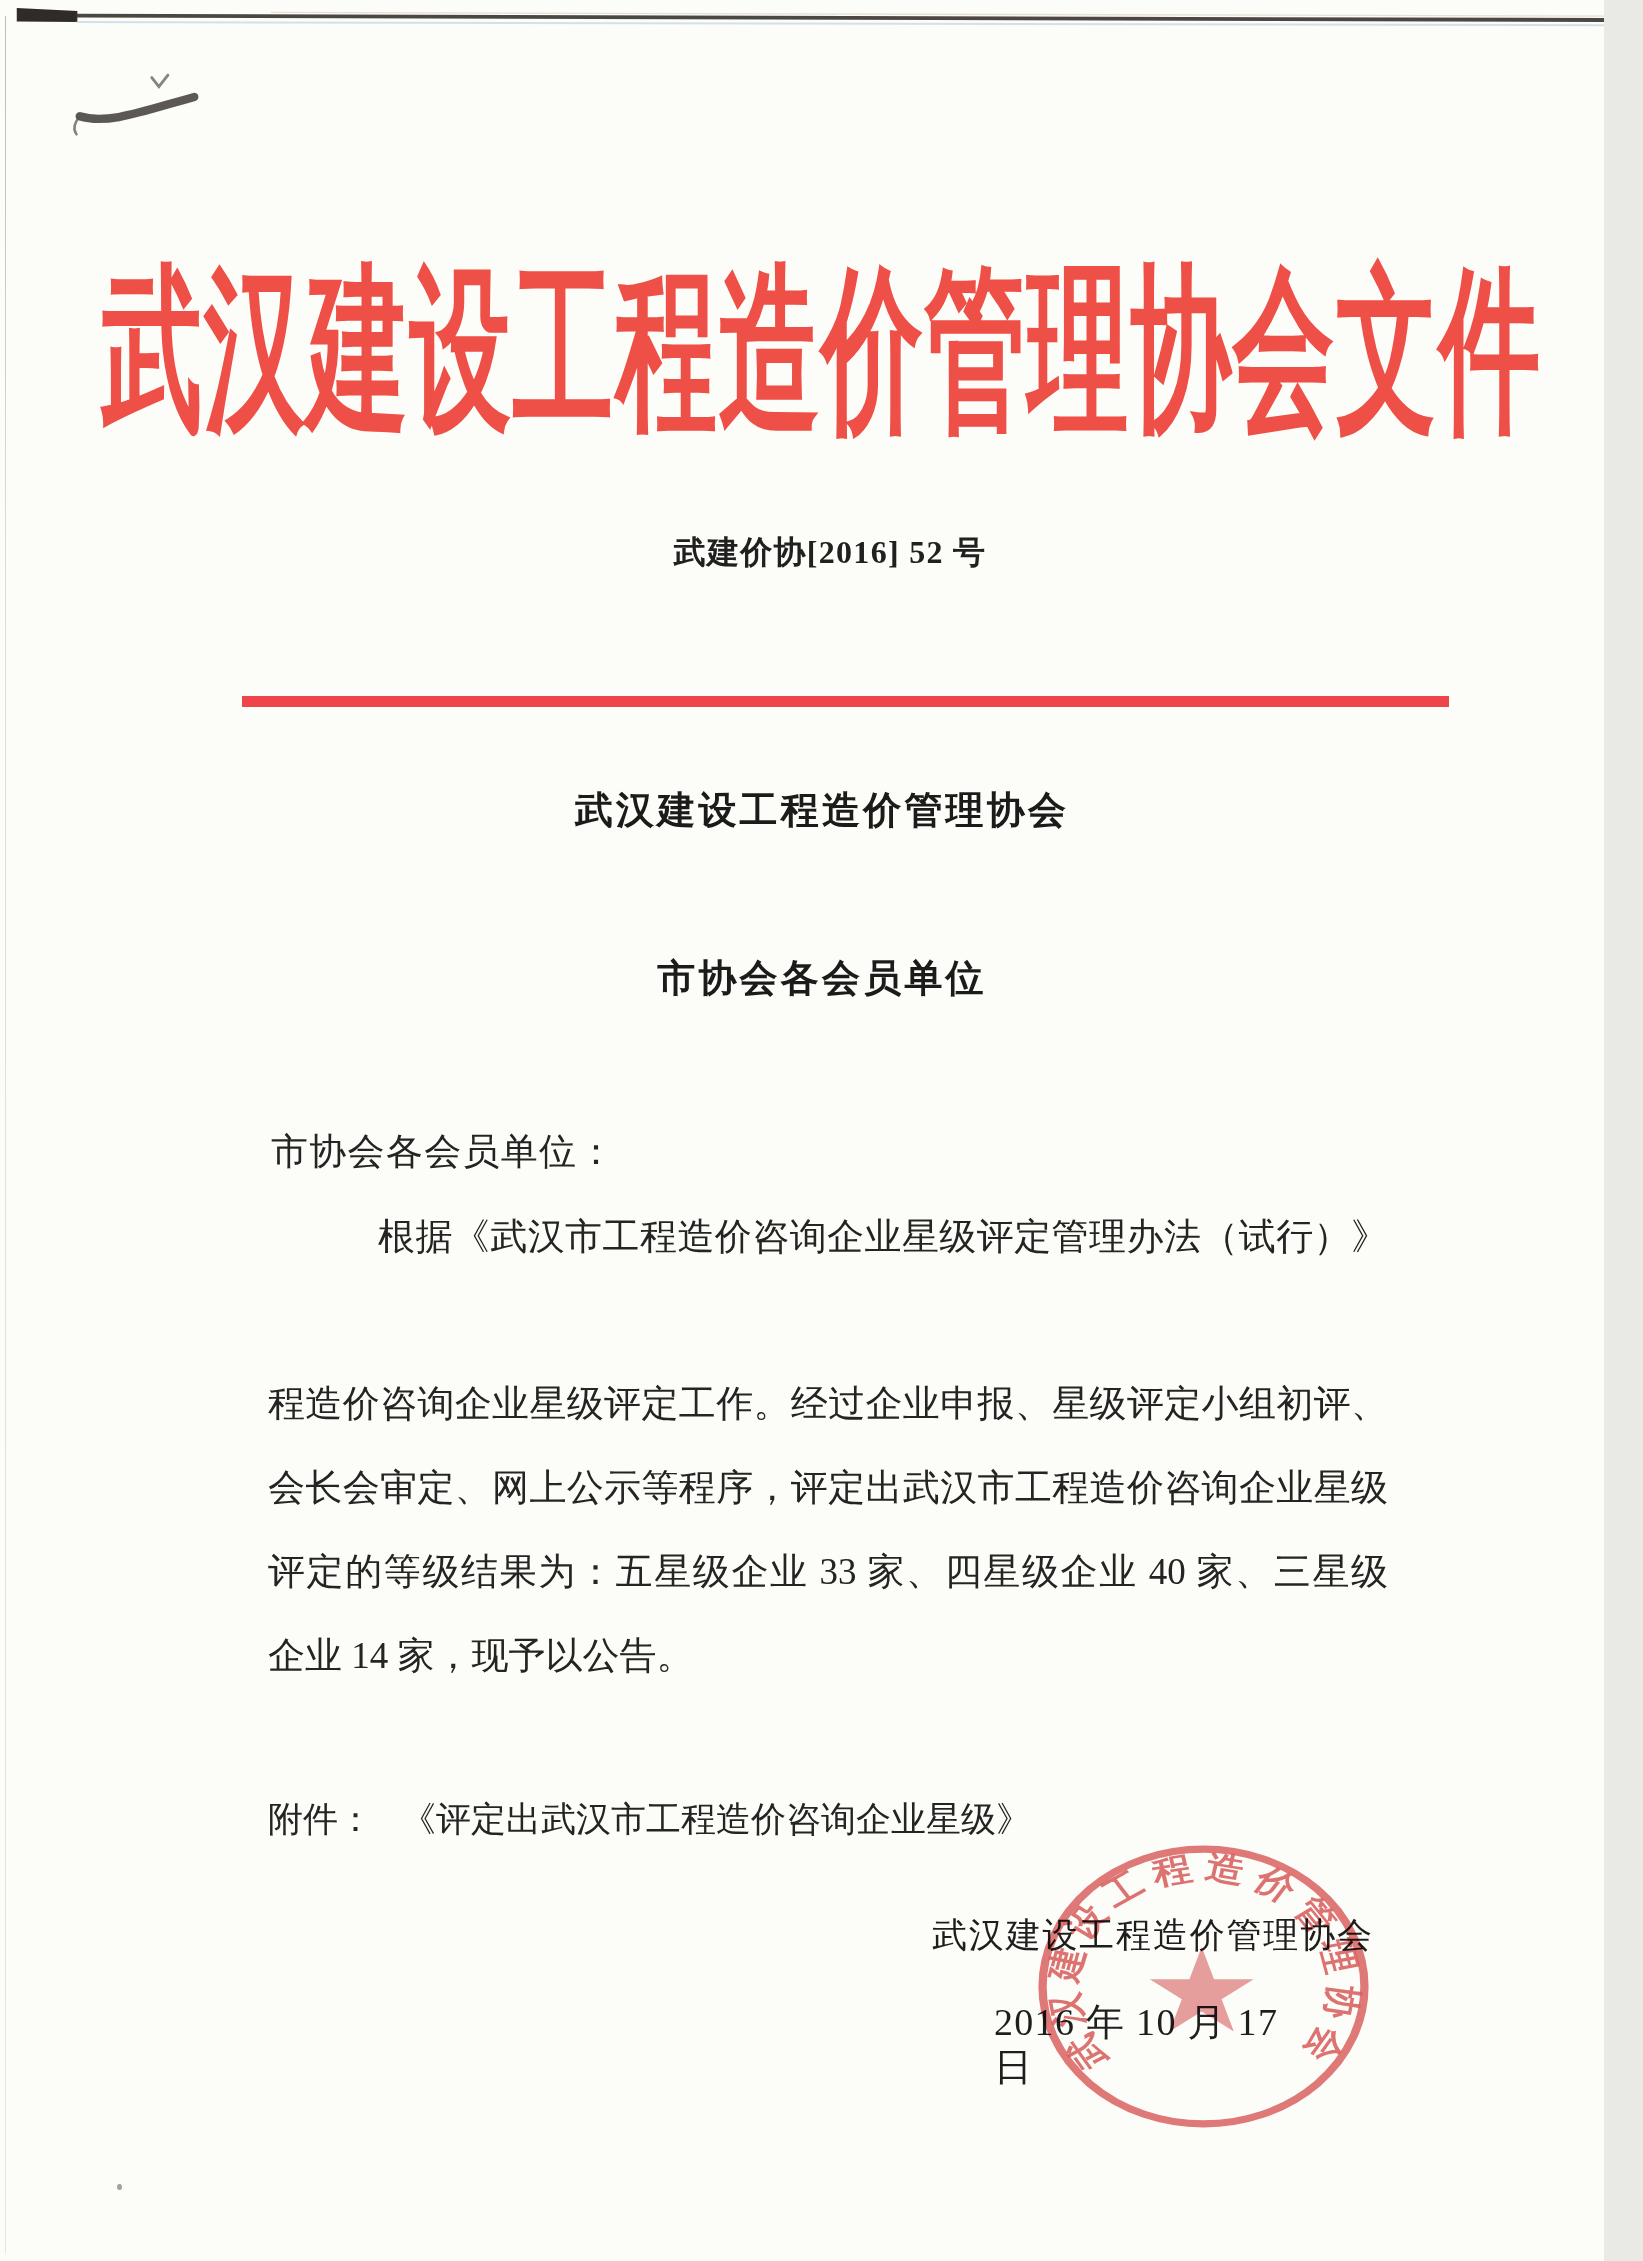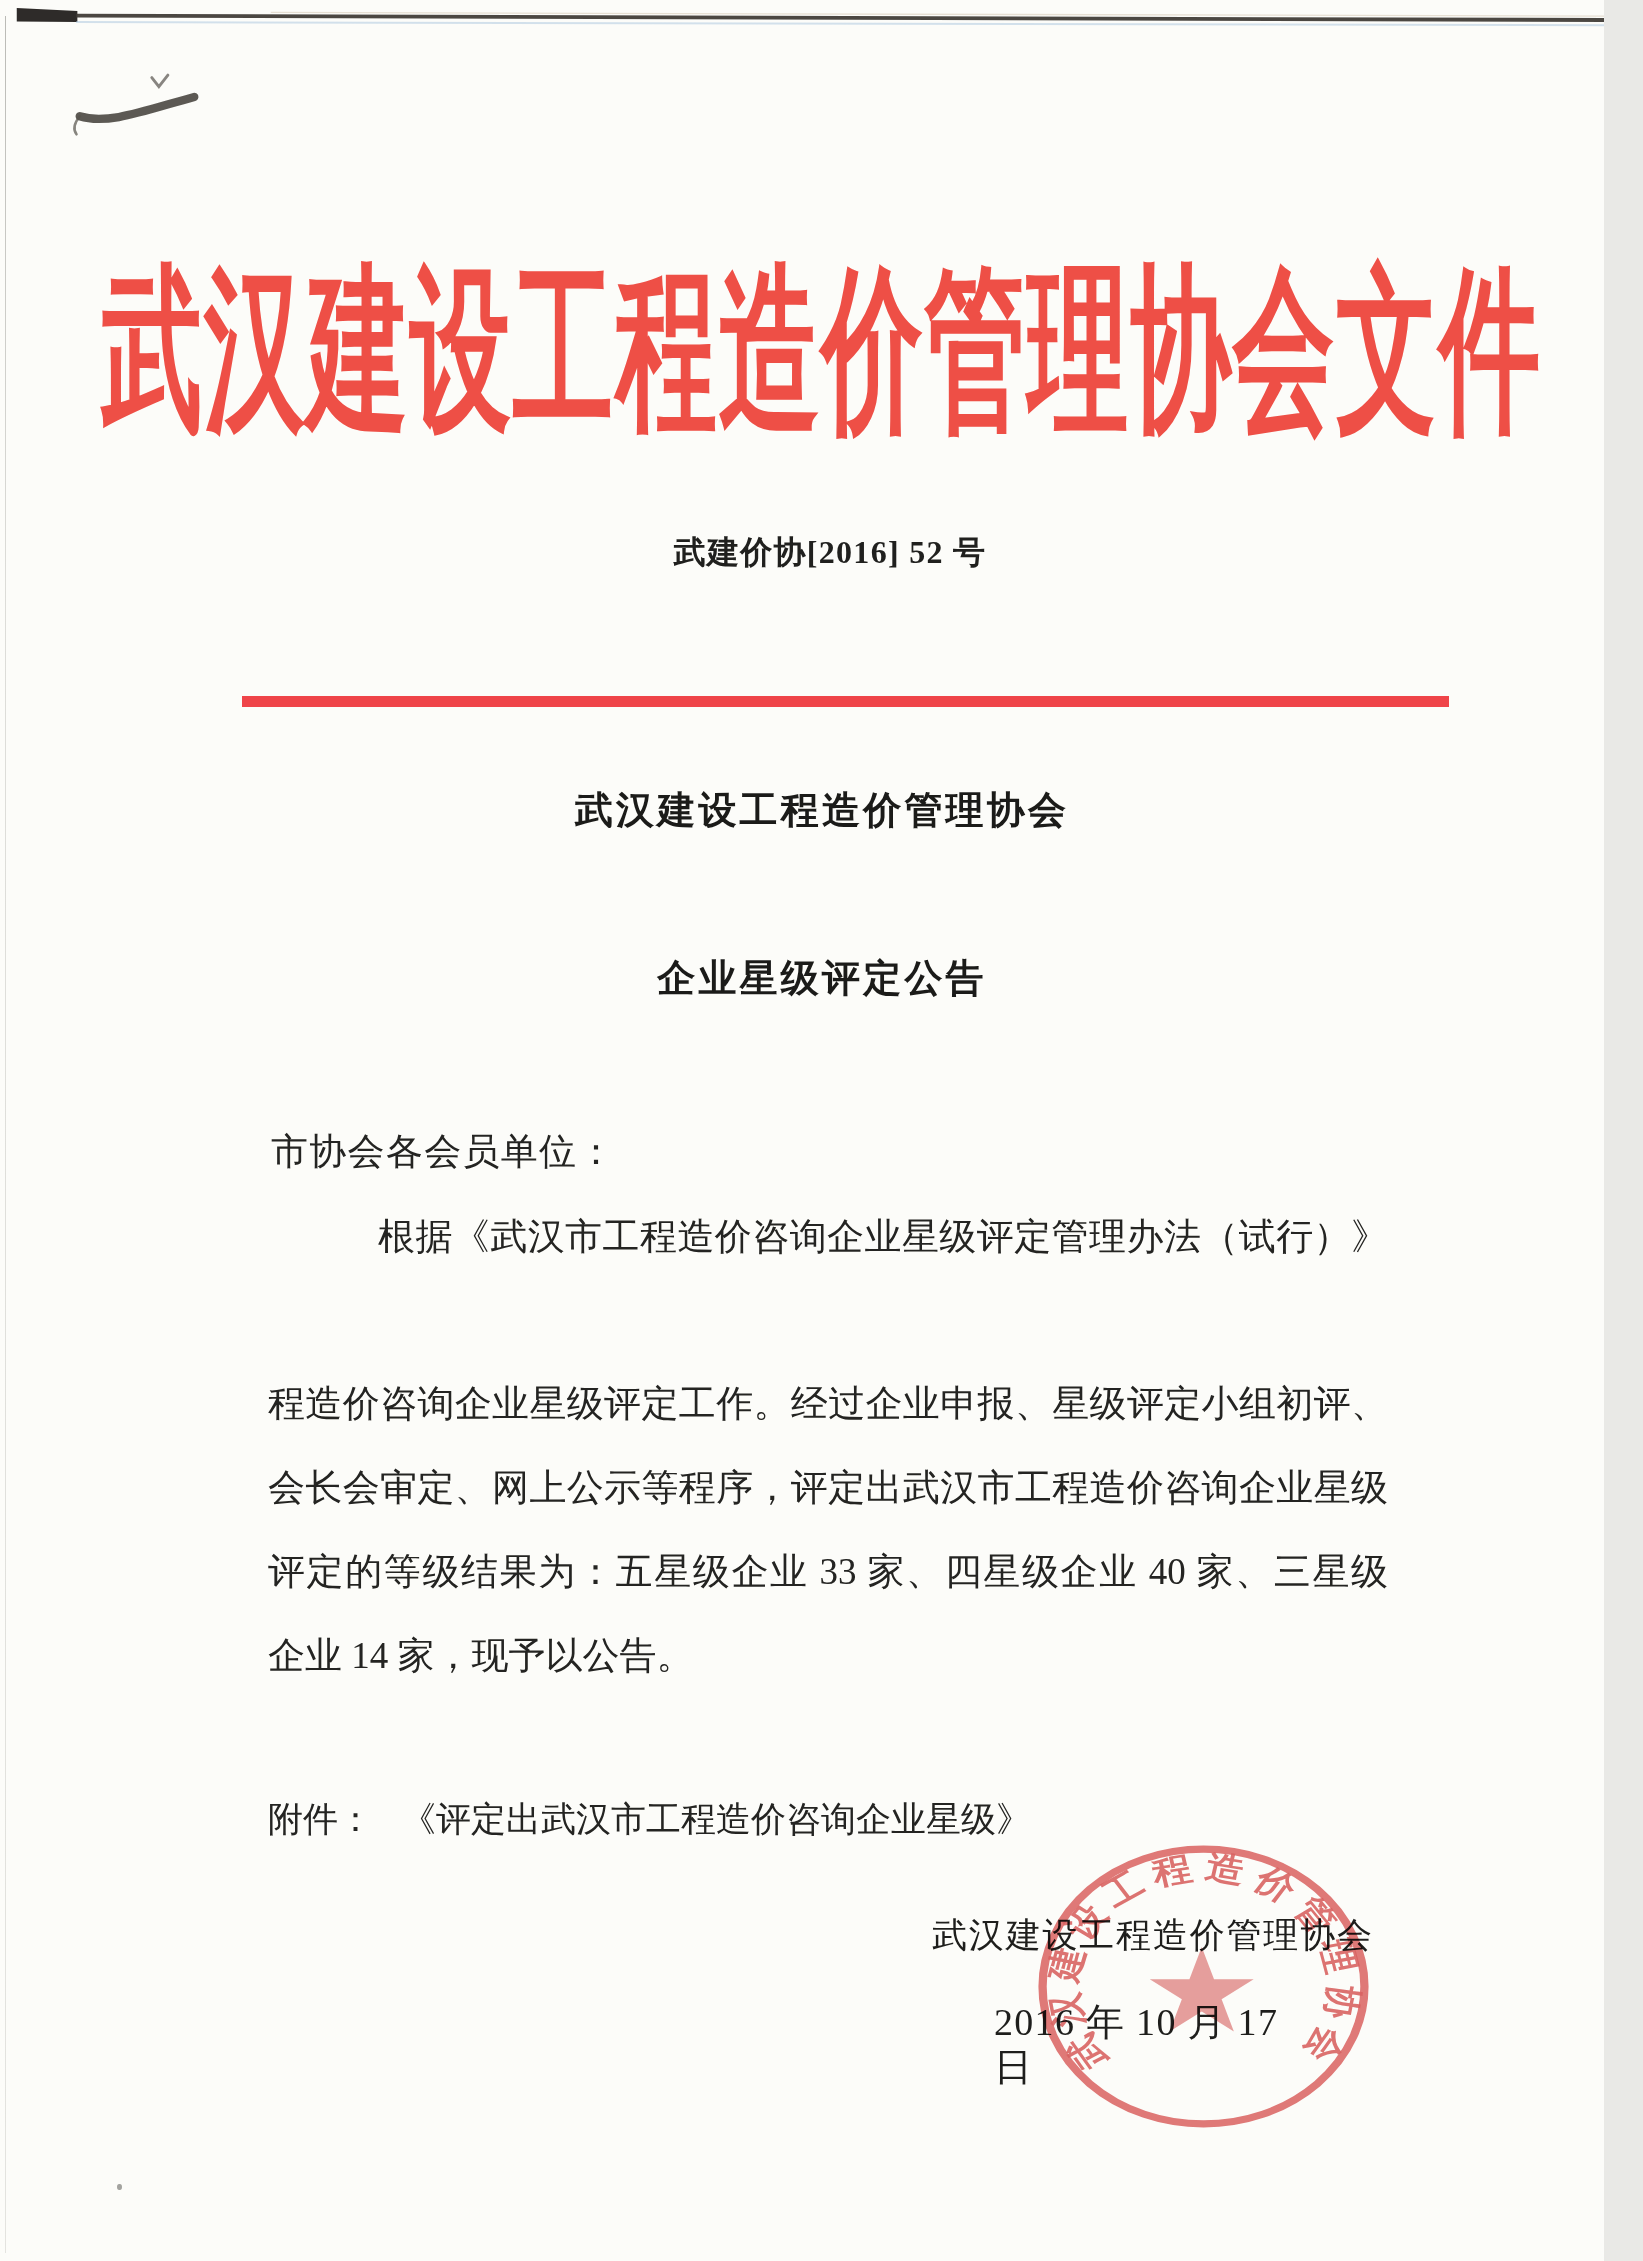--- a/index.html
+++ b/index.html
@@ -83,21 +83,21 @@
 
   <div id="banner" class="abs">
     <span>武汉建设工程造价管理协会文件</span>
   </div>
 
   <div id="docnum" class="abs">武建价协[2016] 52 号</div>
 
   <div id="divider" class="abs"></div>
 
   <div id="subj1" class="abs subject">武汉建设工程造价管理协会</div>
-  <div id="subj3" class="abs subject">企业星级评定公告</div>
+  <div id="subj3" class="abs subject">市协会各会员单位</div>
 
   <div id="salutation" class="abs">市协会各会员单位：</div>
 
   <div id="bl0" class="abs bodyline first">根据《武汉市工程造价咨询企业星级评定管理办法（试行）》</div>
   <div id="bl2" class="abs bodyline">程造价咨询企业星级评定工作。经过企业申报、星级评定小组初评、</div>
   <div id="bl3" class="abs bodyline">会长会审定、网上公示等程序，评定出武汉市工程造价咨询企业星级</div>
   <div id="bl4" class="abs bodyline">评定的等级结果为：五星级企业 33 家、四星级企业 40 家、三星级</div>
   <div id="bl5" class="abs bodyline last">企业 14 家，现予以公告。</div>
 
   <div id="attach" class="abs">

